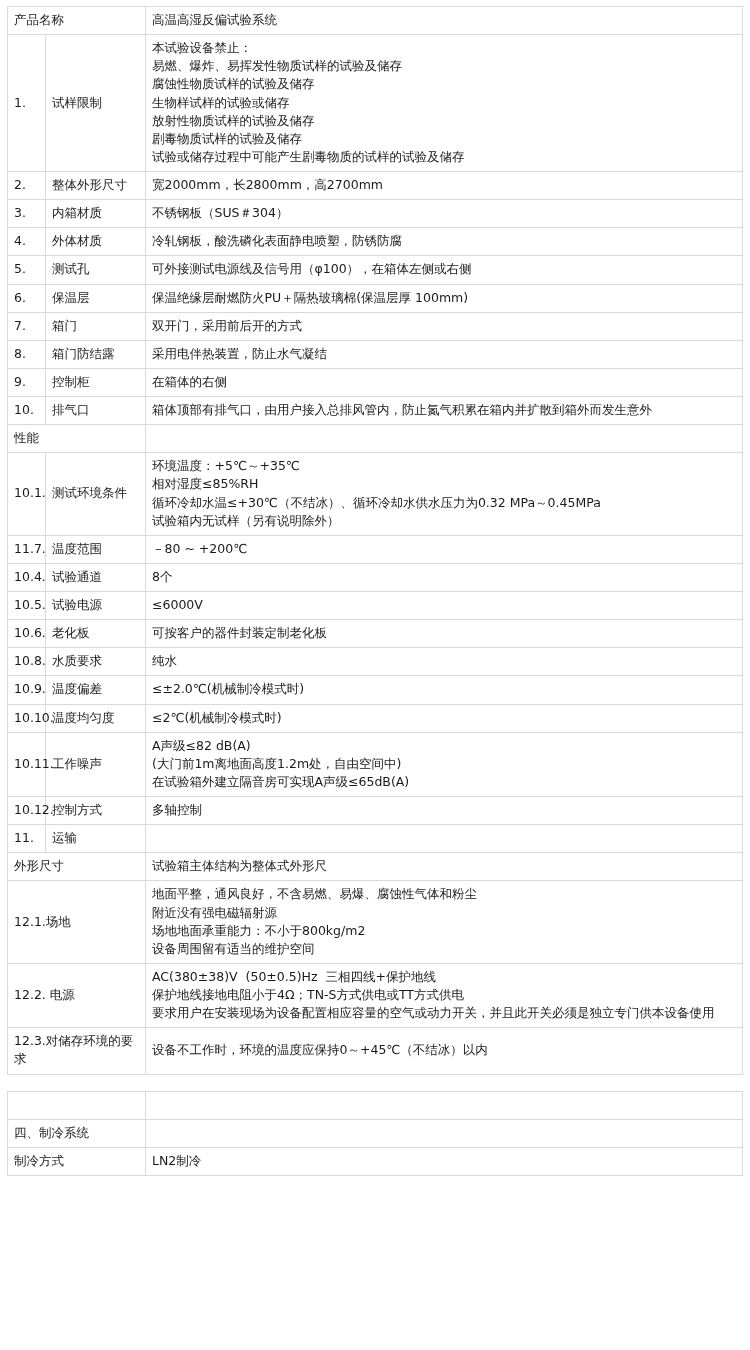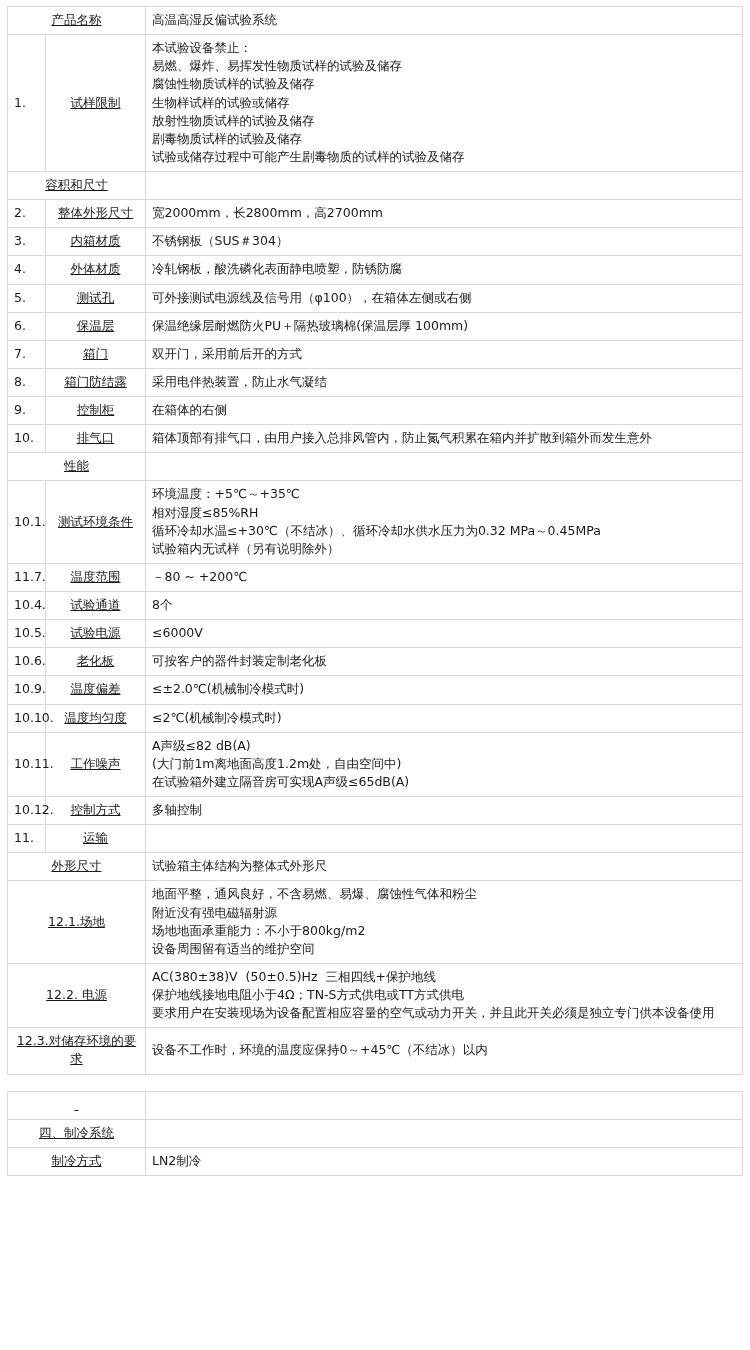--- a/index.html
+++ b/index.html
@@ -34,22 +34,21 @@
   col.c-num { width: 38px; }
   col.c-lbl { width: 100px; }
   col.c-val { width: auto; }
 
   td.num {
     text-align: left;
     padding-left: 8px;
     white-space: nowrap;
   }
   td.lbl {
-    text-align: center;
-    text-decoration: underline;
+    text-align: left;
   }
   td.lbl.mid { vertical-align: middle; }
   td.num.mid { vertical-align: middle; }
   td.val {
     text-align: left;
   }
   td.val.mid { vertical-align: middle; }
 
   .lines > div {
     white-space: pre-wrap;
@@ -93,32 +92,20 @@
               <div>易燃、爆炸、易挥发性物质试样的试验及储存</div>
               <div>腐蚀性物质试样的试验及储存</div>
               <div>生物样试样的试验或储存</div>
               <div>放射性物质试样的试验及储存</div>
               <div>剧毒物质试样的试验及储存</div>
               <div>试验或储存过程中可能产生剧毒物质的试样的试验及储存</div>
             </div>
           </td>
         </tr>
         <tr>
-          <td class="lbl mid" colspan="2">
-            <div class="lines">
-              <div>容积和尺寸</div>
-            </div>
-          </td>
-          <td class="val mid">
-            <div class="lines">
-              <div></div>
-            </div>
-          </td>
-        </tr>
-        <tr>
           <td class="num mid">2.</td>
           <td class="lbl mid">整体外形尺寸</td>
           <td class="val mid">
             <div class="lines">
               <div>宽2000mm，长2800mm，高2700mm</div>
             </div>
           </td>
         </tr>
         <tr>
           <td class="num mid">3.</td>
@@ -242,20 +229,29 @@
               <div>≤6000V</div>
             </div>
           </td>
         </tr>
         <tr>
           <td class="num mid">10.6.</td>
           <td class="lbl mid">老化板</td>
           <td class="val mid">
             <div class="lines">
               <div>可按客户的器件封装定制老化板</div>
+            </div>
+          </td>
+        </tr>
+        <tr>
+          <td class="num mid">10.8.</td>
+          <td class="lbl mid">水质要求</td>
+          <td class="val mid">
+            <div class="lines">
+              <div>纯水</div>
             </div>
           </td>
         </tr>
         <tr>
           <td class="num mid">10.9.</td>
           <td class="lbl mid">温度偏差</td>
           <td class="val mid">
             <div class="lines">
               <div>≤±2.0℃(机械制冷模式时)</div>
             </div>

